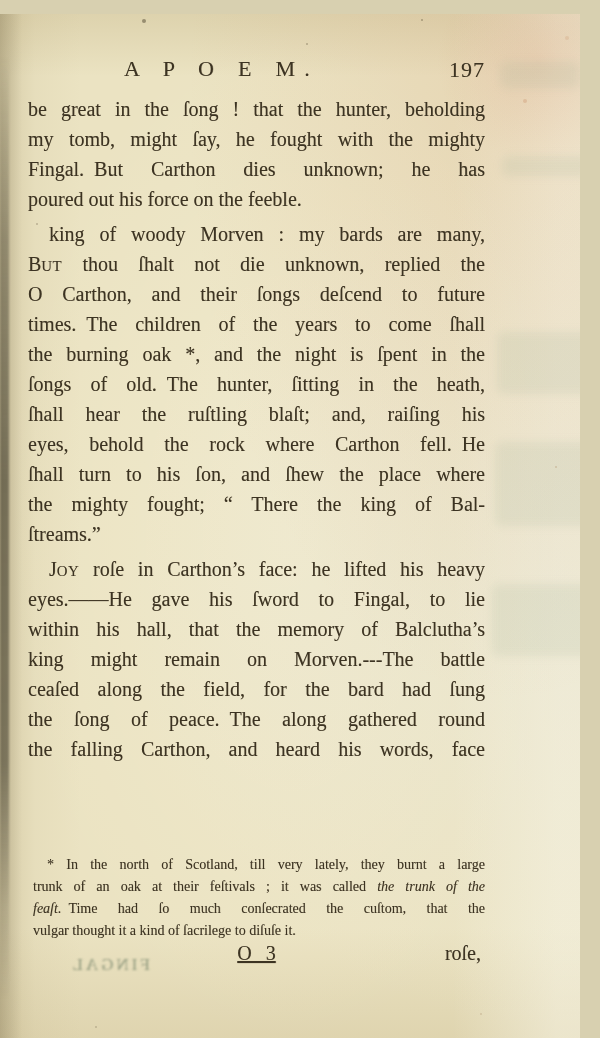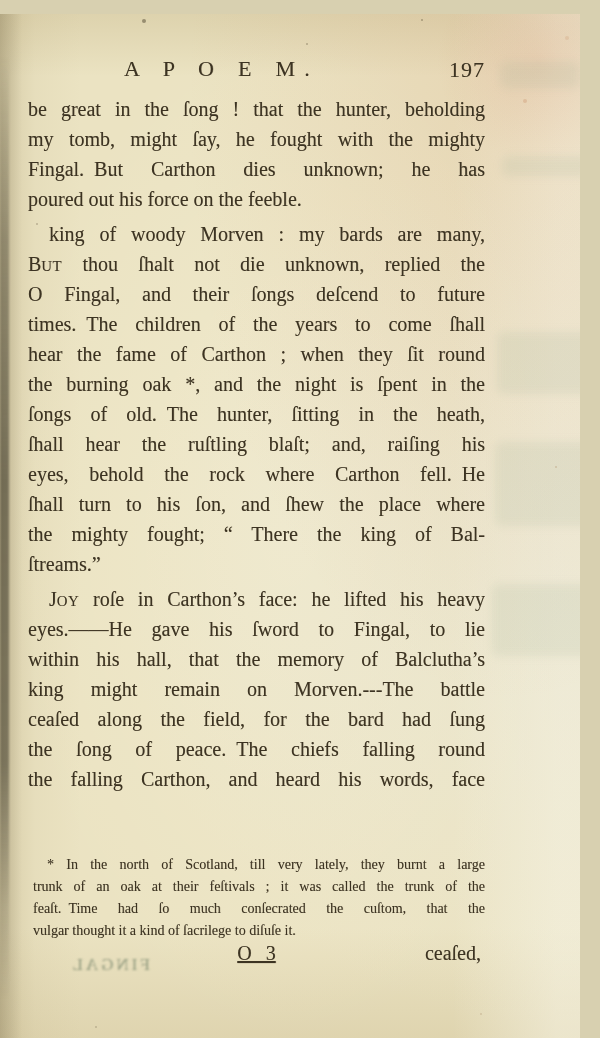--- a/index.html
+++ b/index.html
@@ -39,21 +39,21 @@
     letter-spacing:0.42em; white-space:nowrap;
   }
   .pageno { position:absolute; right:0; top:1px; font-size:22px; letter-spacing:1px; }
   .bodytext { position:absolute; top:80px; left:28px; width:457px; font-size:20px; line-height:30px; }
   .paragraph { margin:0; }
   .paragraph + .paragraph { margin-top:5px; }
   .line { height:30px; overflow:hidden; text-align:justify; white-space:normal; }
   .line.just::after { content:""; display:inline-block; width:100%; height:0; vertical-align:top; }
   .paragraph.indent .line:first-child { text-indent:21px; }
   .sc { font-size:0.74em; letter-spacing:0.5px; }
-  .i  { }
+  .i  { font-style:italic; }
   .footnote { position:absolute; top:840px; left:33px; width:452px; font-size:14px; line-height:22px; }
   .footnote .line { height:22px; }
   .fnind { text-indent:14px; }
   .footer { position:absolute; top:928px; left:28px; width:457px; height:32px; font-size:20px; }
   .sig { position:absolute; left:0; right:0; text-align:center; word-spacing:9px;text-decoration:underline; }
   .catchword { position:absolute; right:4px; top:0; }
   .showthrough {
     position:absolute; left:30px; top:941px; width:120px;
     transform:scaleX(-1); color:rgba(110,146,122,0.42);
     filter:blur(1.1px); font-size:17px; letter-spacing:3px;
@@ -105,51 +105,50 @@
   <div class="bodytext">
       <div class="paragraph">
         <div class="line just"><span>be great in the ſong ! that the hunter, beholding</span></div>
         <div class="line just"><span>my tomb, might ſay, he fought with the mighty</span></div>
         <div class="line just"><span>Fingal. But Carthon dies unknown; he has</span></div>
         <div class="line"><span>poured out his force on the feeble.</span></div>
       </div>
       <div class="paragraph indent">
         <div class="line just"><span>king of woody Morven : my bards are many,</span></div>
         <div class="line just"><span>B</span><span class="sc">UT</span><span> thou ſhalt not die unknown, replied the</span></div>
-        <div class="line just"><span>O Fingal, and their ſongs deſcend to future</span></div>
+        <div class="line just"><span>O Carthon, and their ſongs deſcend to future</span></div>
         <div class="line just"><span>times. The children of the years to come ſhall</span></div>
-        <div class="line just"><span>hear the fame of Carthon ; when they ſit round</span></div>
         <div class="line just"><span>the burning oak *, and the night is ſpent in the</span></div>
         <div class="line just"><span>ſongs of old. The hunter, ſitting in the heath,</span></div>
         <div class="line just"><span>ſhall hear the ruſtling blaſt; and, raiſing his</span></div>
         <div class="line just"><span>eyes, behold the rock where Carthon fell. He</span></div>
         <div class="line just"><span>ſhall turn to his ſon, and ſhew the place where</span></div>
         <div class="line just"><span>the mighty fought; “ There the king of Bal-</span></div>
         <div class="line"><span>ſtreams.”</span></div>
       </div>
       <div class="paragraph indent">
         <div class="line just"><span>J</span><span class="sc">OY</span><span> roſe in Carthon’s face: he lifted his heavy</span></div>
         <div class="line just"><span>eyes.——He gave his ſword to Fingal, to lie</span></div>
         <div class="line just"><span>within his hall, that the memory of Balclutha’s</span></div>
         <div class="line just"><span>king might remain on Morven.---The battle</span></div>
         <div class="line just"><span>ceaſed along the field, for the bard had ſung</span></div>
-        <div class="line just"><span>the ſong of peace. The chiefs falling round</span></div>
+        <div class="line just"><span>the ſong of peace. The along gathered round</span></div>
         <div class="line just"><span>the falling Carthon, and heard his words, face</span></div>
       </div>
     </div>
 
   <div class="footnote">
       <div class="line just fnind"><span>* In the north of Scotland, till very lately, they burnt a large</span></div>
       <div class="line just"><span>trunk of an oak at their feſtivals ; it was called </span><span class="i">the trunk of the</span></div>
       <div class="line just"><span class="i">feaſt.</span><span> Time had ſo much conſecrated the cuſtom, that the</span></div>
       <div class="line"><span>vulgar thought it a kind of ſacrilege to diſuſe it.</span></div>
     </div>
 
   <div class="footer">
     <div class="sig">O 3</div>
-    <div class="catchword">ceaſed,</div>
+    <div class="catchword">roſe,</div>
   </div>
 
   <div class="showthrough">FINGAL</div>
 
   <div class="gutter-soft"></div>
   <div class="gutter"></div>
 </div>
 
 </body></html>

